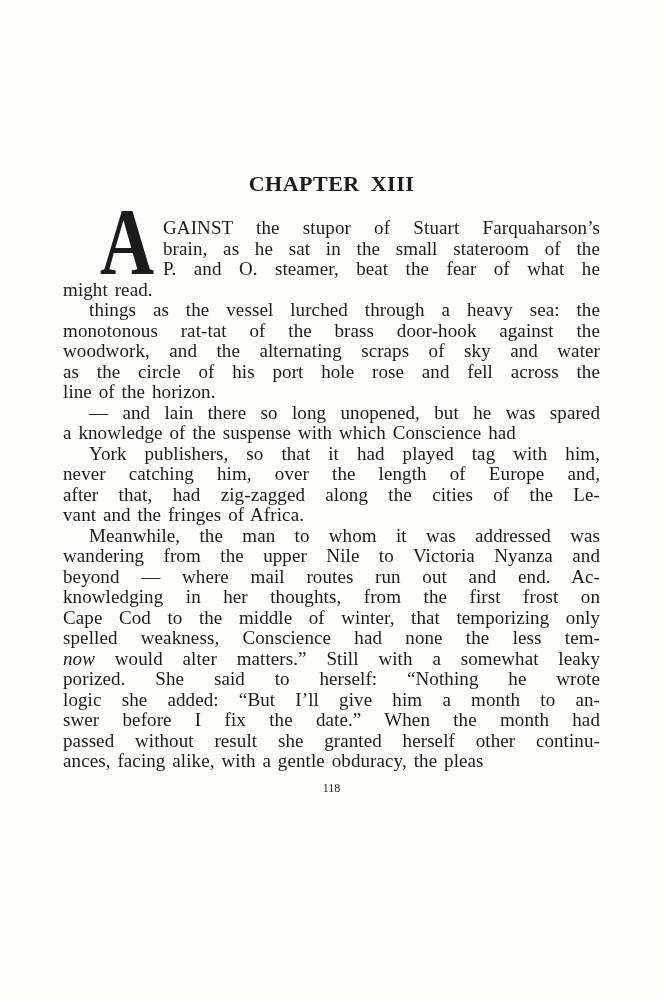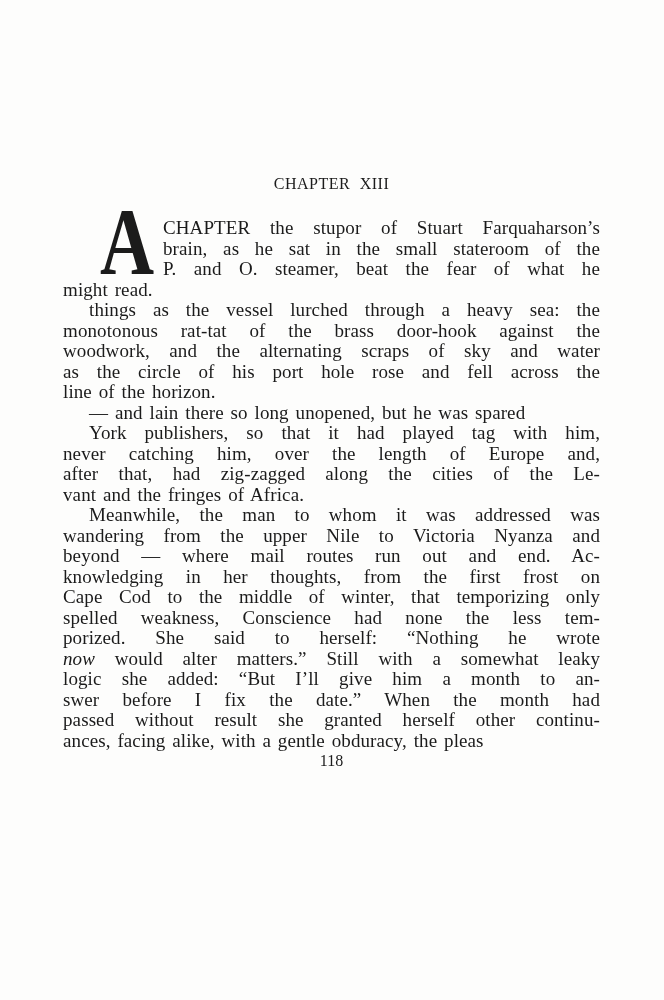--- a/index.html
+++ b/index.html
@@ -13,22 +13,22 @@
     height: 1000px;
     background: #fdfdfc;
     overflow: hidden;
     font-family: "Liberation Serif", "DejaVu Serif", serif;
     color: #1b1b1b;
   }
   .chapter-heading {
     margin: 173px 63px 23px 63px;
     width: 537px;
     text-align: center;
-    font-size: 16px;
-    font-weight: normal;
+    font-size: 22px;
+    font-weight: bold;
     letter-spacing: 0.5px;
     word-spacing: 5px;
     line-height: 22px;
   }
   .text-block {
     margin-left: 63px;
     width: 537px;
     font-size: 19px;
     line-height: 20.5px;
     letter-spacing: 0.1px;
@@ -52,75 +52,76 @@
     height: 61px;
     margin-left: 37px;
     margin-right: 9px;
     font-size: 96px;
     line-height: 47px;
     font-weight: bold;
     transform: scaleX(0.78);
     transform-origin: left bottom;
   }
   .page-number {
-    margin-top: 1px;
+    margin-top: 7px;
     margin-left: 63px;
     width: 537px;
     text-align: center;
-    font-size: 16px;
+    font-size: 12px;
     line-height: 18px;
   }
 </style>
 </head>
 <body>
 
 <div class="page">
 
   <div class="chapter-heading">CHAPTER XIII</div>
 
   <div class="text-block">
 
     <div class="para drop">
       <span class="drop-cap">A</span>
       <div class="lines">
-          <div class="line">CHAPTER the stupor of Stuart Farquaharson’s</div>
+          <div class="line">GAINST the stupor of Stuart Farquaharson’s</div>
           <div class="line">brain, as he sat in the small stateroom of the</div>
           <div class="line">P. and O. steamer, beat the fear of what he</div>
           <div class="line">might read.</div>
         </div>
     </div>
 
     <div class="para indent">
         <div class="line">things as the vessel lurched through a heavy sea: the</div>
         <div class="line">monotonous rat-tat of the brass door-hook against the</div>
         <div class="line">woodwork, and the alternating scraps of sky and water</div>
         <div class="line">as the circle of his port hole rose and fell across the</div>
         <div class="line">line of the horizon.</div>
       </div>
 
     <div class="para indent">
         <div class="line">— and lain there so long unopened, but he was spared</div>
+        <div class="line">a knowledge of the suspense with which Conscience had</div>
       </div>
 
     <div class="para indent">
         <div class="line">York publishers, so that it had played tag with him,</div>
         <div class="line">never catching him, over the length of Europe and,</div>
         <div class="line">after that, had zig-zagged along the cities of the Le-</div>
         <div class="line">vant and the fringes of Africa.</div>
       </div>
 
     <div class="para indent">
         <div class="line">Meanwhile, the man to whom it was addressed was</div>
         <div class="line">wandering from the upper Nile to Victoria Nyanza and</div>
         <div class="line">beyond — where mail routes run out and end. Ac-</div>
         <div class="line">knowledging in her thoughts, from the first frost on</div>
         <div class="line">Cape Cod to the middle of winter, that temporizing only</div>
         <div class="line">spelled weakness, Conscience had none the less tem-</div>
+        <div class="line"><i>now</i> would alter matters.” Still with a somewhat leaky</div>
         <div class="line">porized. She said to herself: “Nothing he wrote</div>
-        <div class="line"><i>now</i> would alter matters.” Still with a somewhat leaky</div>
         <div class="line">logic she added: “But I’ll give him a month to an-</div>
         <div class="line">swer before I fix the date.” When the month had</div>
         <div class="line">passed without result she granted herself other continu-</div>
         <div class="line">ances, facing alike, with a gentle obduracy, the pleas</div>
       </div>
 
   </div>
 
   <div class="page-number">118</div>
 

